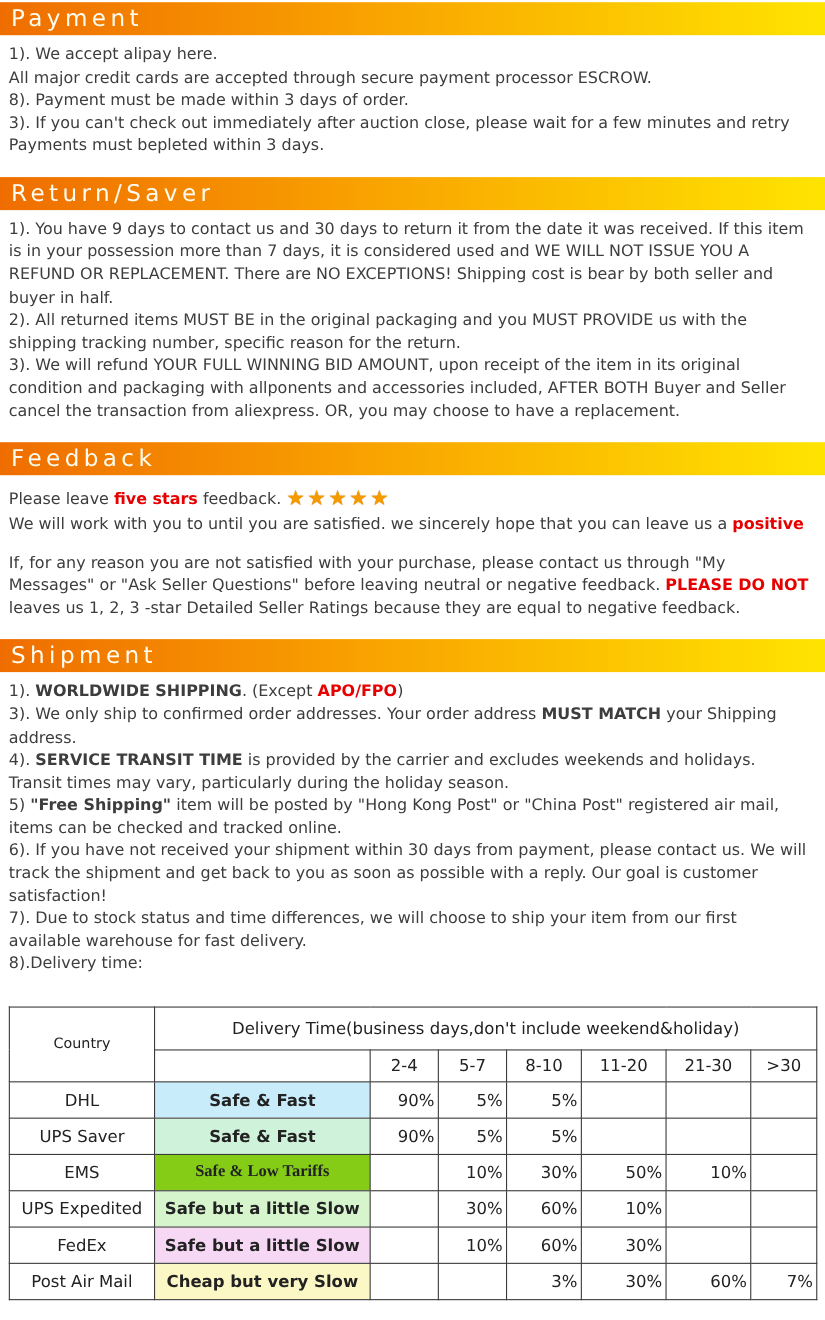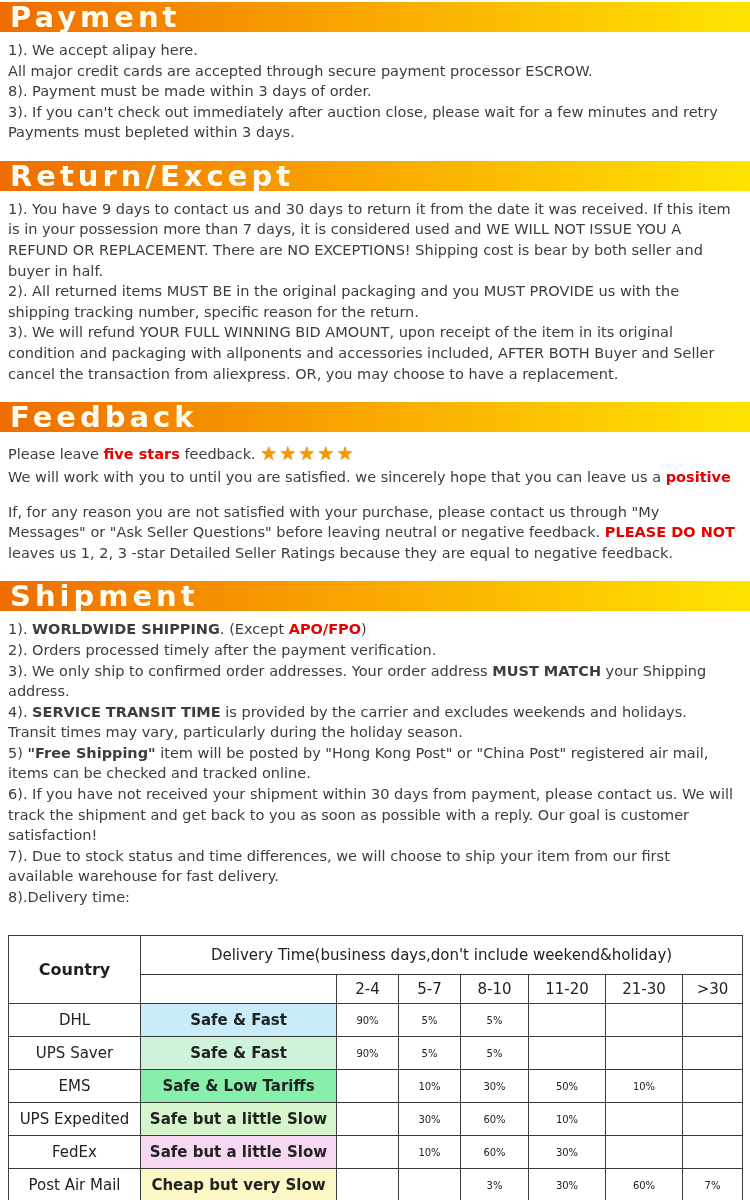--- a/index.html
+++ b/index.html
@@ -10,22 +10,22 @@
     color:#3d3d3d;
   }
   .page { width:750px; min-height:1200px; background:#ffffff; overflow:hidden; }
 
   .section-header {
     height:30px;
     line-height:30px;
     padding-left:10px;
     background:linear-gradient(90deg, #ef6d00 0%, #f9a300 45%, #ffe400 100%);
     color:#fffdf2;
-    font-size:29px;
-    font-weight:bold;
+    font-size:21px;
+    font-weight:normal;
     letter-spacing:4px;
     margin-top:2px;
   }
   .section-body {
     padding:8px 12px 16px 8px;
     font-size:14.5px;
     line-height:1.42;
   }
   .para { }
   .para.gap { margin-top:14px; }
@@ -48,61 +48,60 @@
     table-layout:fixed;
   }
   table.delivery th, table.delivery td {
     border:1px solid #3a3a3a;
     text-align:center;
     vertical-align:middle;
     padding:7px 3px;
     overflow:hidden;
   }
   table.delivery th.span-head { font-weight:normal; font-size:15px; padding:10px 3px; }
-  table.delivery th.corner { font-weight:bold; font-size:16px;margin-left:38px; }
+  table.delivery th.corner { font-weight:normal; font-size:13px;margin-left:38px; }
   table.delivery th.time-head { font-weight:normal; padding:5px 2px; }
   table.delivery td.desc { font-weight:bold;text-align:center; }
   table.delivery td.country { font-size:15px; }
-  table.delivery td.val { font-size:10px; }
+  table.delivery td.val { font-size:15px;text-align:right; }
 </style>
 </head>
 <body>
 
 <div class="page">
   <div id="sections">
       <section>
         <div class="section-header">Payment</div>
         <div class="section-body">
           <div class="para"><span>1). We accept alipay here.</span></div>
           <div class="para"><span>All major credit cards are accepted through secure payment processor ESCROW.</span></div>
           <div class="para"><span>8). Payment must be made within 3 days of order.</span></div>
           <div class="para"><span>3). If you can't check out immediately after auction close, please wait for a few minutes and retry Payments must bepleted within 3 days.</span></div>
         </div>
       </section>
       <section>
-        <div class="section-header">Return/Except</div>
+        <div class="section-header">Return/Saver</div>
         <div class="section-body">
           <div class="para"><span>1). You have 9 days to contact us and 30 days to return it from the date it was received. If this item is in your possession more than 7 days, it is considered used and WE WILL NOT ISSUE YOU A REFUND OR REPLACEMENT. There are NO EXCEPTIONS! Shipping cost is bear by both seller and buyer in half.</span></div>
           <div class="para"><span>2). All returned items MUST BE in the original packaging and you MUST PROVIDE us with the shipping tracking number, specific reason for the return.</span></div>
           <div class="para"><span>3). We will refund YOUR FULL WINNING BID AMOUNT, upon receipt of the item in its original condition and packaging with allponents and accessories included, AFTER BOTH Buyer and Seller cancel the transaction from aliexpress. OR, you may choose to have a replacement.</span></div>
         </div>
       </section>
       <section>
         <div class="section-header">Feedback</div>
         <div class="section-body">
           <div class="para"><span>Please leave </span><span class="red">five stars</span><span> feedback. </span><span class="stars">★★★★★</span></div>
           <div class="para"><span>We will work with you to until you are satisfied. we sincerely hope that you can leave us a </span><span class="red">positive</span></div>
           <div class="para gap"><span>If, for any reason you are not satisfied with your purchase, please contact us through "My Messages" or "Ask Seller Questions" before leaving neutral or negative feedback. </span><span class="red">PLEASE DO NOT</span><span> leaves us 1, 2, 3 -star Detailed Seller Ratings because they are equal to negative feedback.</span></div>
         </div>
       </section>
       <section>
         <div class="section-header">Shipment</div>
         <div class="section-body">
           <div class="para"><span>1). </span><span class="b">WORLDWIDE SHIPPING</span><span>. (Except </span><span class="red">APO/FPO</span><span>)</span></div>
-          <div class="para"><span>2). Orders processed timely after the payment verification.</span></div>
           <div class="para"><span>3). We only ship to confirmed order addresses. Your order address </span><span class="b">MUST MATCH</span><span> your Shipping address.</span></div>
           <div class="para"><span>4). </span><span class="b">SERVICE TRANSIT TIME</span><span> is provided by the carrier and excludes weekends and holidays. Transit times may vary, particularly during the holiday season.</span></div>
           <div class="para"><span>5) </span><span class="b">"Free Shipping"</span><span> item will be posted by "Hong Kong Post" or "China Post" registered air mail, items can be checked and tracked online.</span></div>
           <div class="para"><span>6). If you have not received your shipment within 30 days from payment, please contact us. We will track the shipment and get back to you as soon as possible with a reply. Our goal is customer satisfaction!</span></div>
           <div class="para"><span>7). Due to stock status and time differences, we will choose to ship your item from our first available warehouse for fast delivery.</span></div>
           <div class="para"><span>8).Delivery time:</span></div>
         </div>
       </section>
     </div>
   <table id="delivery-table" class="delivery">
@@ -147,21 +146,21 @@
           <td class="desc" style="background: rgb(206, 243, 218);">Safe &amp; Fast</td>
           <td class="val">90%</td>
           <td class="val">5%</td>
           <td class="val">5%</td>
           <td class="val"></td>
           <td class="val"></td>
           <td class="val"></td>
         </tr>
         <tr>
           <td class="country">EMS</td>
-          <td class="desc" style="background: #86efac;">Safe &amp; Low Tariffs</td>
+          <td class="desc" style="background: #84cc16; font-family: Liberation Serif, serif;">Safe &amp; Low Tariffs</td>
           <td class="val"></td>
           <td class="val">10%</td>
           <td class="val">30%</td>
           <td class="val">50%</td>
           <td class="val">10%</td>
           <td class="val"></td>
         </tr>
         <tr>
           <td class="country">UPS Expedited</td>
           <td class="desc" style="background: rgb(215, 245, 205);">Safe but a little Slow</td>

